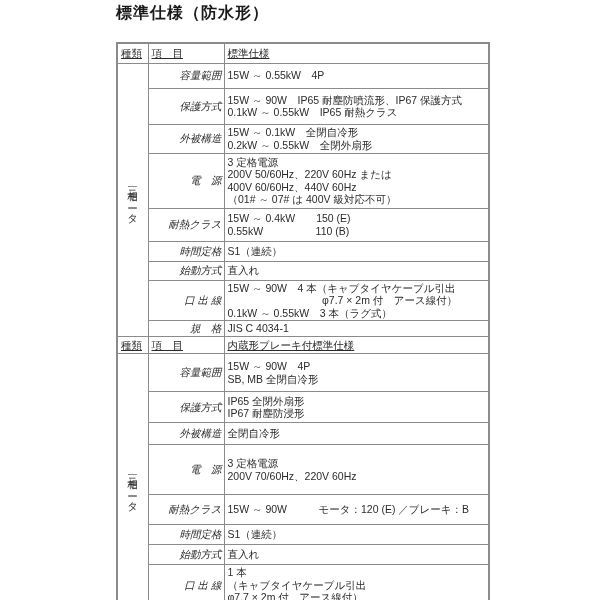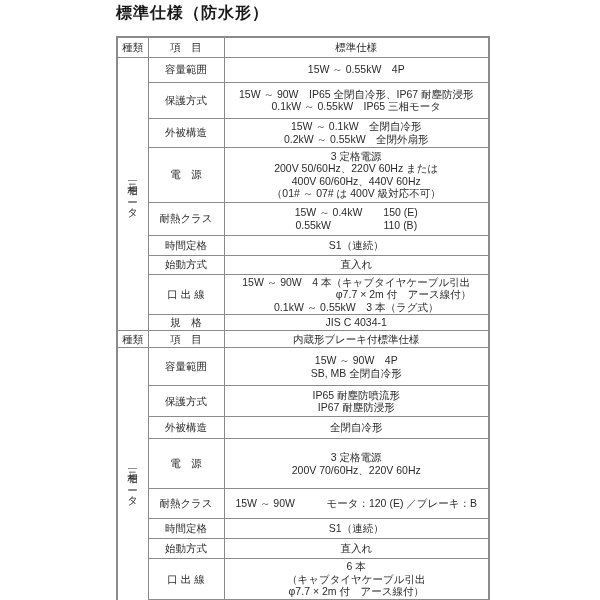--- a/index.html
+++ b/index.html
@@ -12,39 +12,39 @@
   body {
     width: 600px; height: 600px;
     background: #ffffff;
     font-family: "Liberation Sans", sans-serif;
     color: var(--text);
   }
   .page { position: relative; width: 600px; height: 600px; overflow: hidden; background: #fff; }
   .doc { position: absolute; left: 116px; top: 3px; }
   .title {
     font-size: 16px; font-weight: bold; color: var(--title);
-    letter-spacing: 1px; margin: 0 0 13px 0; line-height: 20px;
+    letter-spacing: 1px; margin: 0 0 19px 0; line-height: 20px;
   }
   table.spec-table {
     border-collapse: collapse; table-layout: fixed;
     width: 372px; border: 2px solid var(--border);
   }
   col.c-kind { width: 31px; }
   col.c-item { width: 76px; }
   col.c-spec { width: 265px; }
   th, td {
     border: 1px solid var(--border);
     font-size: 10.5px; font-weight: normal;
     line-height: 12.5px; padding: 1px 3px;
     vertical-align: middle; overflow: hidden;
     color: var(--text);
   }
-  th { text-align: center; }
-  td.item { text-align: center; padding: 0 2px; }
-  td.spec { text-align: center; }
+  th { text-align: left; text-decoration: underline; }
+  td.item { text-align: right; padding: 0 2px; font-style: italic; }
+  td.spec { text-align: left; }
   td.cat { text-align: center; padding: 0; }
   .vert {
     writing-mode: vertical-rl; text-orientation: mixed;
     margin: 0 auto; font-size: 10.5px; letter-spacing: 4px;
   }
   .ln { white-space: pre; }
 </style>
 </head>
 <body>
 
@@ -70,22 +70,22 @@
           <div class="vert">三相モータ</div>
         </td>
         <td class="item">容量範囲</td>
         <td class="spec">
           <div class="ln">15W ～ 0.55kW　4P</div>
         </td>
       </tr>
       <tr style="height:36px">
         <td class="item">保護方式</td>
         <td class="spec">
-          <div class="ln">15W ～ 90W　IP65 全閉自冷形、IP67 耐塵防浸形</div>
-          <div class="ln">0.1kW ～ 0.55kW　IP65 三相モータ</div>
+          <div class="ln">15W ～ 90W　IP65 耐塵防噴流形、IP67 保護方式</div>
+          <div class="ln">0.1kW ～ 0.55kW　IP65 耐熱クラス</div>
         </td>
       </tr>
       <tr style="height:29px">
         <td class="item">外被構造</td>
         <td class="spec">
           <div class="ln">15W ～ 0.1kW　全閉自冷形</div>
           <div class="ln">0.2kW ～ 0.55kW　全閉外扇形</div>
         </td>
       </tr>
       <tr style="height:55px">
@@ -142,21 +142,21 @@
         </td>
         <td class="item">容量範囲</td>
         <td class="spec">
           <div class="ln">15W ～ 90W　4P</div>
           <div class="ln">SB, MB 全閉自冷形</div>
         </td>
       </tr>
       <tr style="height:31px">
         <td class="item">保護方式</td>
         <td class="spec">
-          <div class="ln">IP65 耐塵防噴流形</div>
+          <div class="ln">IP65 全閉外扇形</div>
           <div class="ln">IP67 耐塵防浸形</div>
         </td>
       </tr>
       <tr style="height:22px">
         <td class="item">外被構造</td>
         <td class="spec">
           <div class="ln">全閉自冷形</div>
         </td>
       </tr>
       <tr style="height:50px">
@@ -180,21 +180,21 @@
       </tr>
       <tr style="height:20px">
         <td class="item">始動方式</td>
         <td class="spec">
           <div class="ln">直入れ</div>
         </td>
       </tr>
       <tr style="height:38px">
         <td class="item">口 出 線</td>
         <td class="spec">
-          <div class="ln">6 本</div>
+          <div class="ln">1 本</div>
           <div class="ln">（キャブタイヤケーブル引出</div>
           <div class="ln">φ7.7 × 2m 付　アース線付）</div>
         </td>
       </tr>
       <tr style="height:18px">
         <td class="item">規　格</td>
         <td class="spec">
           <div class="ln">JIS C 4034-1</div>
         </td>
       </tr>

